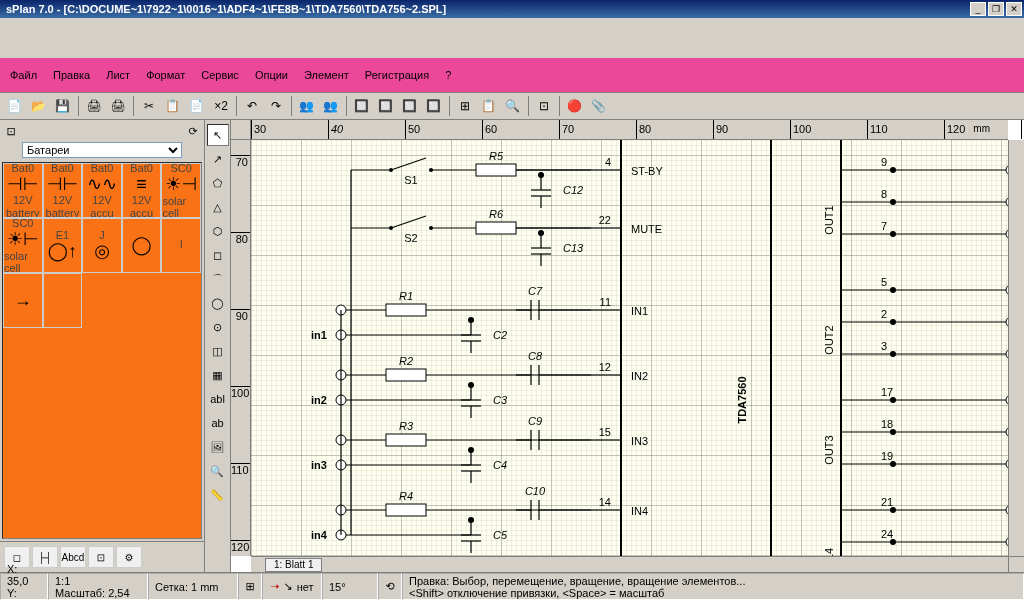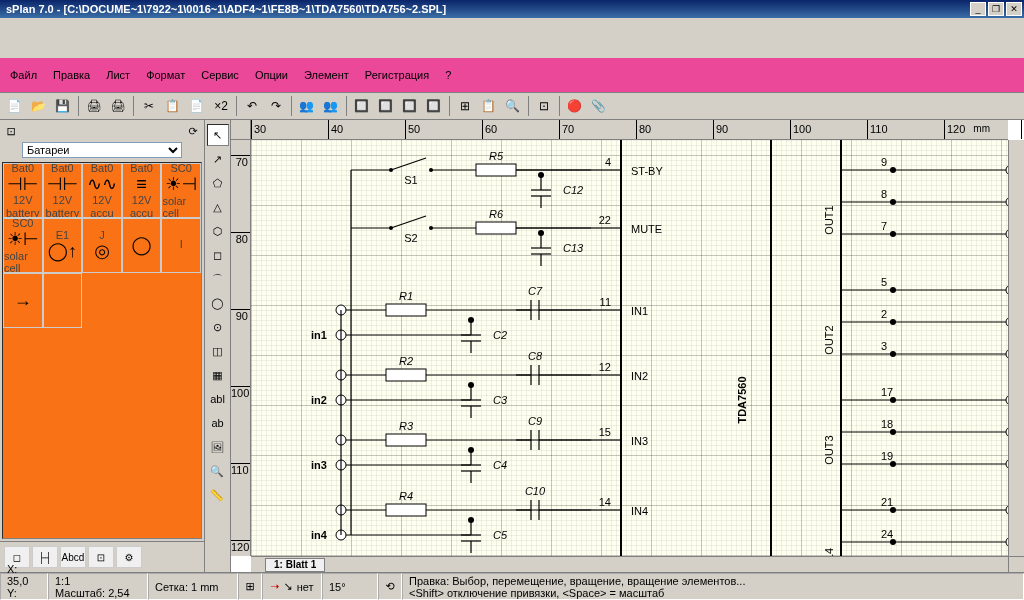--- a/index.html
+++ b/index.html
@@ -36,21 +36,21 @@
 .corner { position: absolute; top: 0; left: 0; width: 20px; height: 20px; background: #d4d0c8; border-right: 1px solid #808080; border-bottom: 1px solid #808080; }
 .canvas { position: absolute; top: 20px; left: 20px; right: 16px; bottom: 16px; background: #fffff0; overflow: hidden; }
 .grid { position: absolute; inset: 0; background-image: repeating-linear-gradient(0deg, rgba(0,0,0,0.06) 0 1px, transparent 1px 5px), repeating-linear-gradient(90deg, rgba(0,0,0,0.06) 0 1px, transparent 1px 5px), repeating-linear-gradient(0deg, rgba(0,0,0,0.18) 0 1px, transparent 1px 50px), repeating-linear-gradient(90deg, rgba(0,0,0,0.18) 0 1px, transparent 1px 50px); }
 .sch { position: absolute; inset: 0; }
 .sch line { stroke: #000; stroke-width: 1.2; }
 .sch text { font-family: Arial; }
 .sch .thick { stroke-width: 2; }
 .sch .node { fill: #000; }
 .sch rect.box { fill: #fff; stroke: #000; }
 .scrollbar-v { position: absolute; top: 20px; right: 0; width: 16px; bottom: 16px; background: #d4d0c8; border-left: 1px solid #808080; }
-.scrollbar-h { position: absolute; bottom: 0; left: 20px; right: 16px; height: 16px; background: #d4d0c8; border-top: 1px solid #808080; display:flex; align-items:center;font-weight:bold;}
+.scrollbar-h { position: absolute; bottom: 0; left: 20px; right: 16px; height: 16px; background: #d4d0c8; border-top: 1px solid #808080; display:flex; align-items:center;}
 .scrollbar-h .tab { background: #f0f0f0; border: 1px solid #808080; padding: 0 8px; margin-left: 14px; font-size: 10px; height: 14px; display:flex; align-items:center;}
 .sb-corner { position:absolute; right:0; bottom:0; width:16px; height:16px; background:#d4d0c8; border-left:1px solid #808080; border-top:1px solid #808080;}
 .statusbar { height: 28px; border-top: 1px solid #808080; display: flex; background: #d4d0c8; font-size: 10px; }
 .statusbar .cell { border: 1px inset #fff; padding: 1px 6px; display: flex; flex-direction: column; justify-content: center; }
 .statusbar .cell.wide { flex:1; }
 .mmlabel { position:absolute; right:18px; top:3px; font-size:10px; }
 </style>
 </head>
 <body>
 
@@ -218,21 +218,21 @@
         <div class="vb">🖼</div>
         <div class="vb">🔍</div>
         <div class="vb">📏</div>
       </div>
     <div class="canvaswrap">
       <div class="rulers-and-canvas">
         <div class="corner"></div>
         <div class="hruler" id="hruler">
           <span class="mmlabel">mm</span>
         <div class="tick" style="left: 0px;">30</div>
-            <div class="tick" style="left: 77px;">40</div>
+            <div class="tick" style="left: 77px; font-style: italic;">40</div>
             <div class="tick" style="left: 154px;">50</div>
             <div class="tick" style="left: 231px;">60</div>
             <div class="tick" style="left: 308px;">70</div>
             <div class="tick" style="left: 385px;">80</div>
             <div class="tick" style="left: 462px;">90</div>
             <div class="tick" style="left: 539px;">100</div>
             <div class="tick" style="left: 616px;">110</div>
             <div class="tick" style="left: 693px;">120</div>
             <div class="tick" style="left: 770px;">130</div>
           </div>

